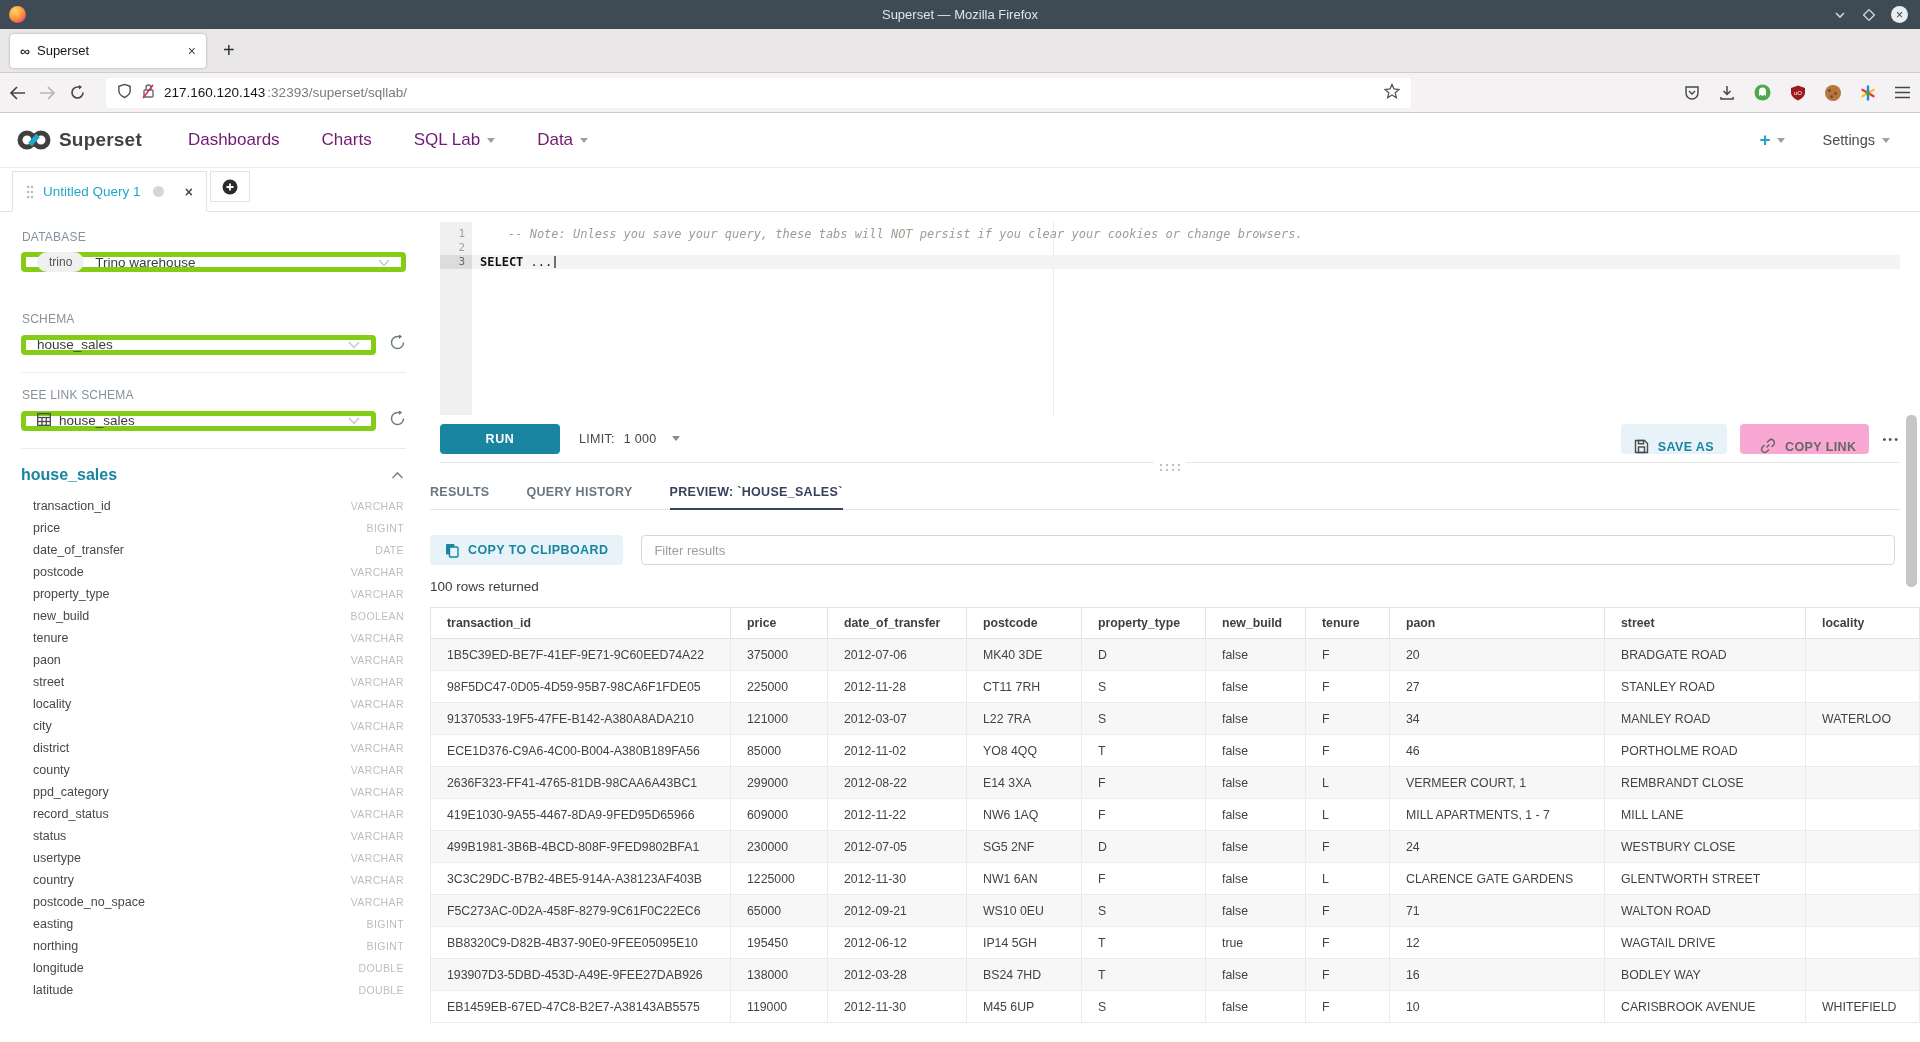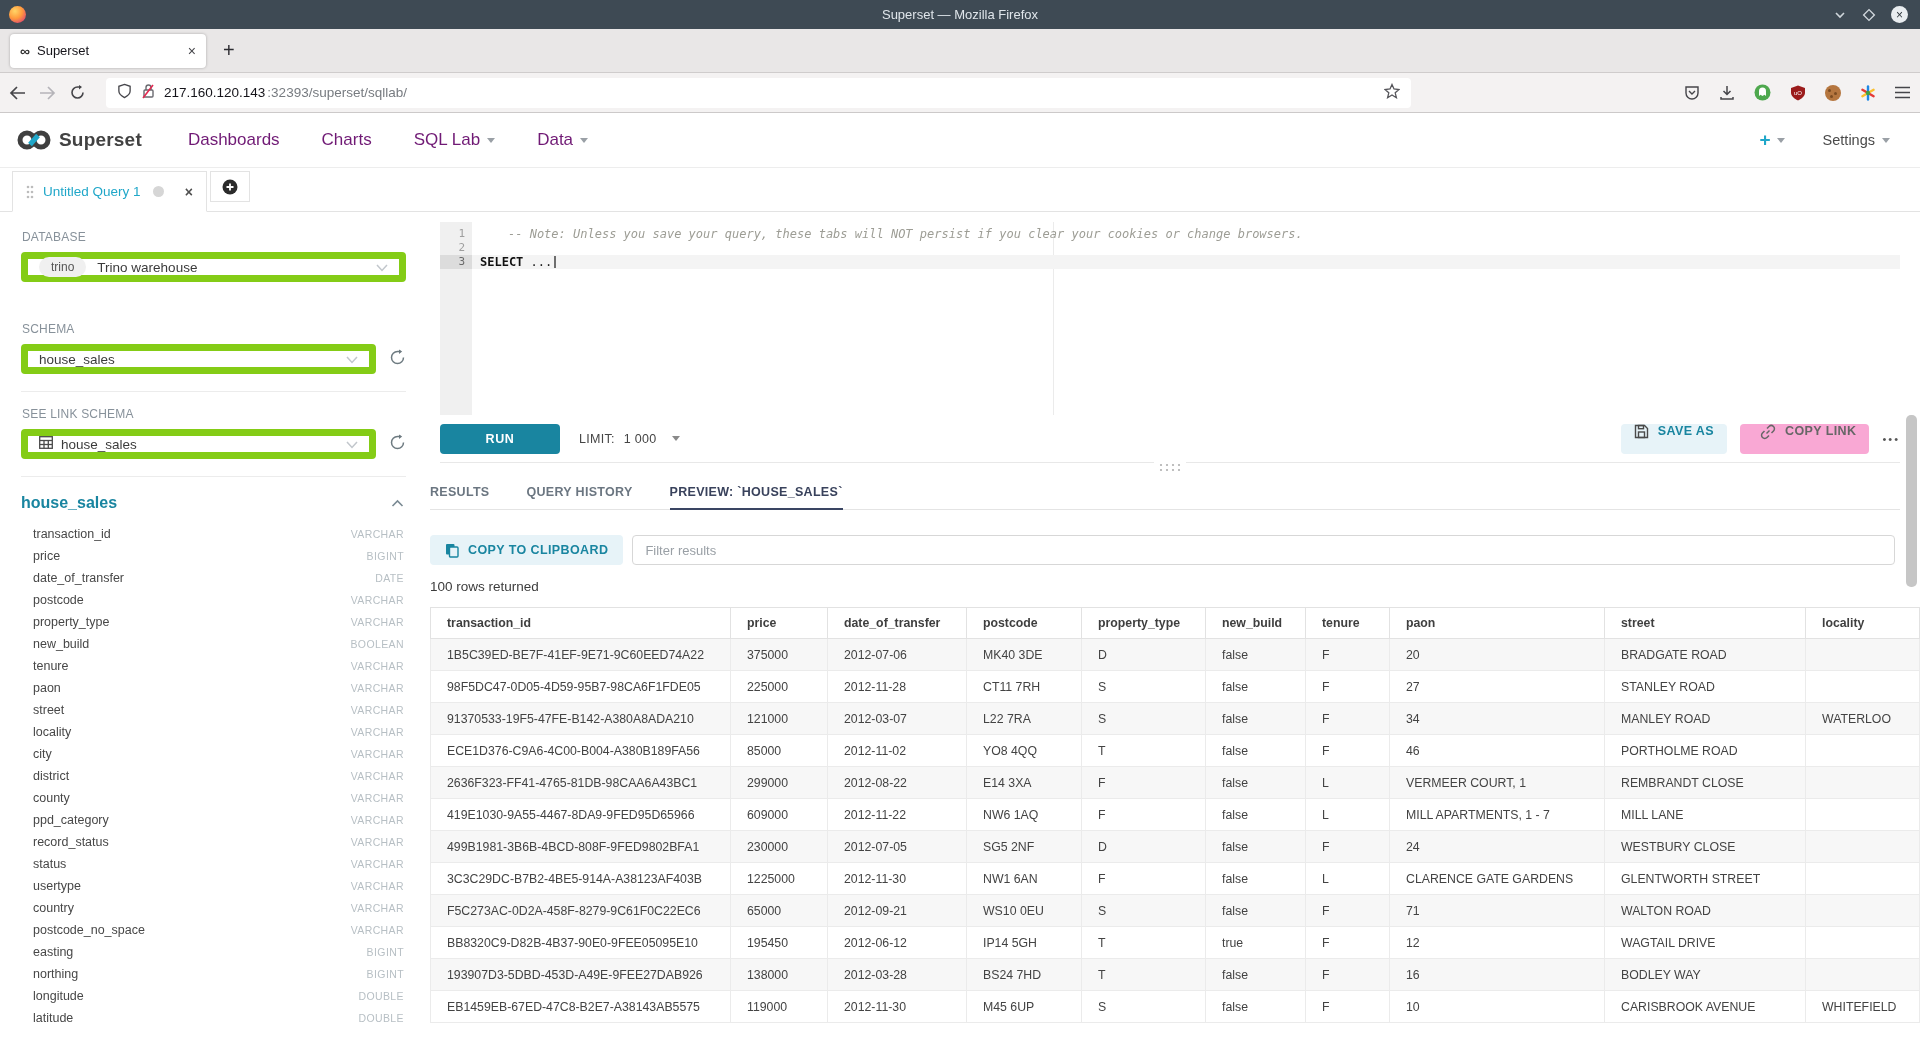--- a/index.html
+++ b/index.html
@@ -54,21 +54,21 @@
   .qtab-label { font-size:13.5px; color:#20a7c9; }
   .qtab-dot { width:11px; height:11px; border-radius:50%; background:#d6d6d6; margin-left:3px; }
   .qtab-close { margin-left:auto; color:#4f4f4f; font-size:14px; font-weight:700; }
   .qtab-plus { margin-top:3px; margin-left:3px; width:40px; height:31px; border:1px solid #e3e3e3; display:flex; align-items:center; justify-content:center; }
 
   
   .content { display:flex; height:830px; }
   .sidebar { width:430px; padding:18px 24px 0 21px; flex:none; }
   .fieldlabel { font-size:12px; color:#87919a; letter-spacing:.2px; margin:0 0 8px 1px; }
   .sel-row { display:flex; align-items:center; gap:13px; }
-  .select { flex:1; height:30px; border:7px solid #84cc16; border-radius:4px; background:#fff;
+  .select { flex:1; height:20px; border:5px solid #84cc16; border-radius:4px; background:#fff;
     display:flex; align-items:center; padding:0 11px; gap:11px; font-size:13.5px; color:#3b3b3b; }
   .sel-caret { margin-left:auto; }
   .badge { background:#f0f0f0; border-radius:11px; padding:3px 12px; font-size:12px; color:#555; }
   .sb-divider { height:1px; background:#ececec; margin:17px 0 15px 0; }
   .mt24 { margin-top:40px; }
   .table-title-row { margin-top:17px; display:flex; align-items:center; padding-right:2px; }
   .table-title { font-size:16px; font-weight:700; color:#1985a0; }
   .collapse-chev { margin-left:auto; }
   .col-list { margin-top:11px; }
   .col-item { height:22px; display:flex; align-items:center; padding:0 2px 0 12px; }
@@ -93,35 +93,35 @@
   .cursor { display:inline-block; width:2px; height:12px; background:#6e6e6e; vertical-align:-2px; margin-left:2px; }
 
   
   .editor-toolbar { height:47px; margin:0 20px 0 10px; display:flex; align-items:center; }
   .run-btn { width:120px; height:30px; background:#1985a0; border-radius:4px; color:#fff;
     font-size:12.5px; font-weight:700; letter-spacing:.6px; display:flex; align-items:center; justify-content:center; }
   .limit { margin-left:19px; display:flex; align-items:center; font-size:12.5px; color:#454545; letter-spacing:.3px; }
   .limit-val { margin-left:9px; }
   .limit-caret { margin-left:15px; width:0; height:0; border-left:4px solid transparent; border-right:4px solid transparent; border-top:5px solid #8a8a8a; }
   .et-spacer { flex:1; }
-  .btn-light { height:30px; border-radius:4px; display:flex; align-items:flex-start; gap:9px; padding:0 13px;
+  .btn-light { height:30px; border-radius:4px; display:flex; align-items:flex-end; gap:9px; padding:0 13px;
     font-size:12.5px; font-weight:700; letter-spacing:.4px; }
   .saveas { background:#e7f3f8; color:#1985a0; }
   .copylink { background:#f9a8d4; color:#666; margin-left:13px;padding-left:20px; }
   .more-dots { margin-left:13px; color:#555; font-size:11px; letter-spacing:2px; }
 
   .pane-divider { height:18px; margin:0 20px 0 10px; border-top:1px solid #e8e8e8; display:flex; justify-content:center; }
   .drag-dots { margin-top:-5px; background:#fff; padding:0 4px; }
 
   
   .south { margin-right:0; }
   .south-tabs { display:flex; gap:37px; padding-top:5px; border-bottom:1px solid #e4e4e4; margin-right:20px; }
   .stab { font-size:12.5px; font-weight:600; letter-spacing:.3px; color:#6b7681; padding-bottom:9px; }
   .stab.active { color:#39425c; border-bottom:2px solid #3a4563; margin-bottom:-1px; }
-  .south-toolbar { margin-top:25px; display:flex; gap:9px; height:30px; margin-right:25px; }
+  .south-toolbar { margin-top:25px; display:flex; gap:18px; height:30px; margin-right:25px; }
   .copy-btn { background:#e7f3f8; color:#1985a0; font-weight:700; font-size:12.5px; letter-spacing:.4px;
     border-radius:4px; padding:0 15px; display:flex; align-items:center; gap:9px; flex:none; }
   .filter-input { flex:1; border:1px solid #d7d7d7; border-radius:4px; padding:0 12px; font-size:13px;
     color:#3b3b3b; font-family:"Liberation Sans", sans-serif; outline:none; }
   .filter-input::placeholder { color:#9aa0a6; }
   .rows-returned { margin-top:14px; font-size:13.5px; color:#3c3c3c; }
 
   .results-table { margin-top:13px; border-collapse:collapse; table-layout:fixed; width:1490px; }
   .results-table th { border:1px solid #e2e2e2; background:#fff; font-size:12.3px; font-weight:700; color:#3f3f3f;
     text-align:left; padding:8px 16px; height:30px; white-space:nowrap; overflow:hidden; }

